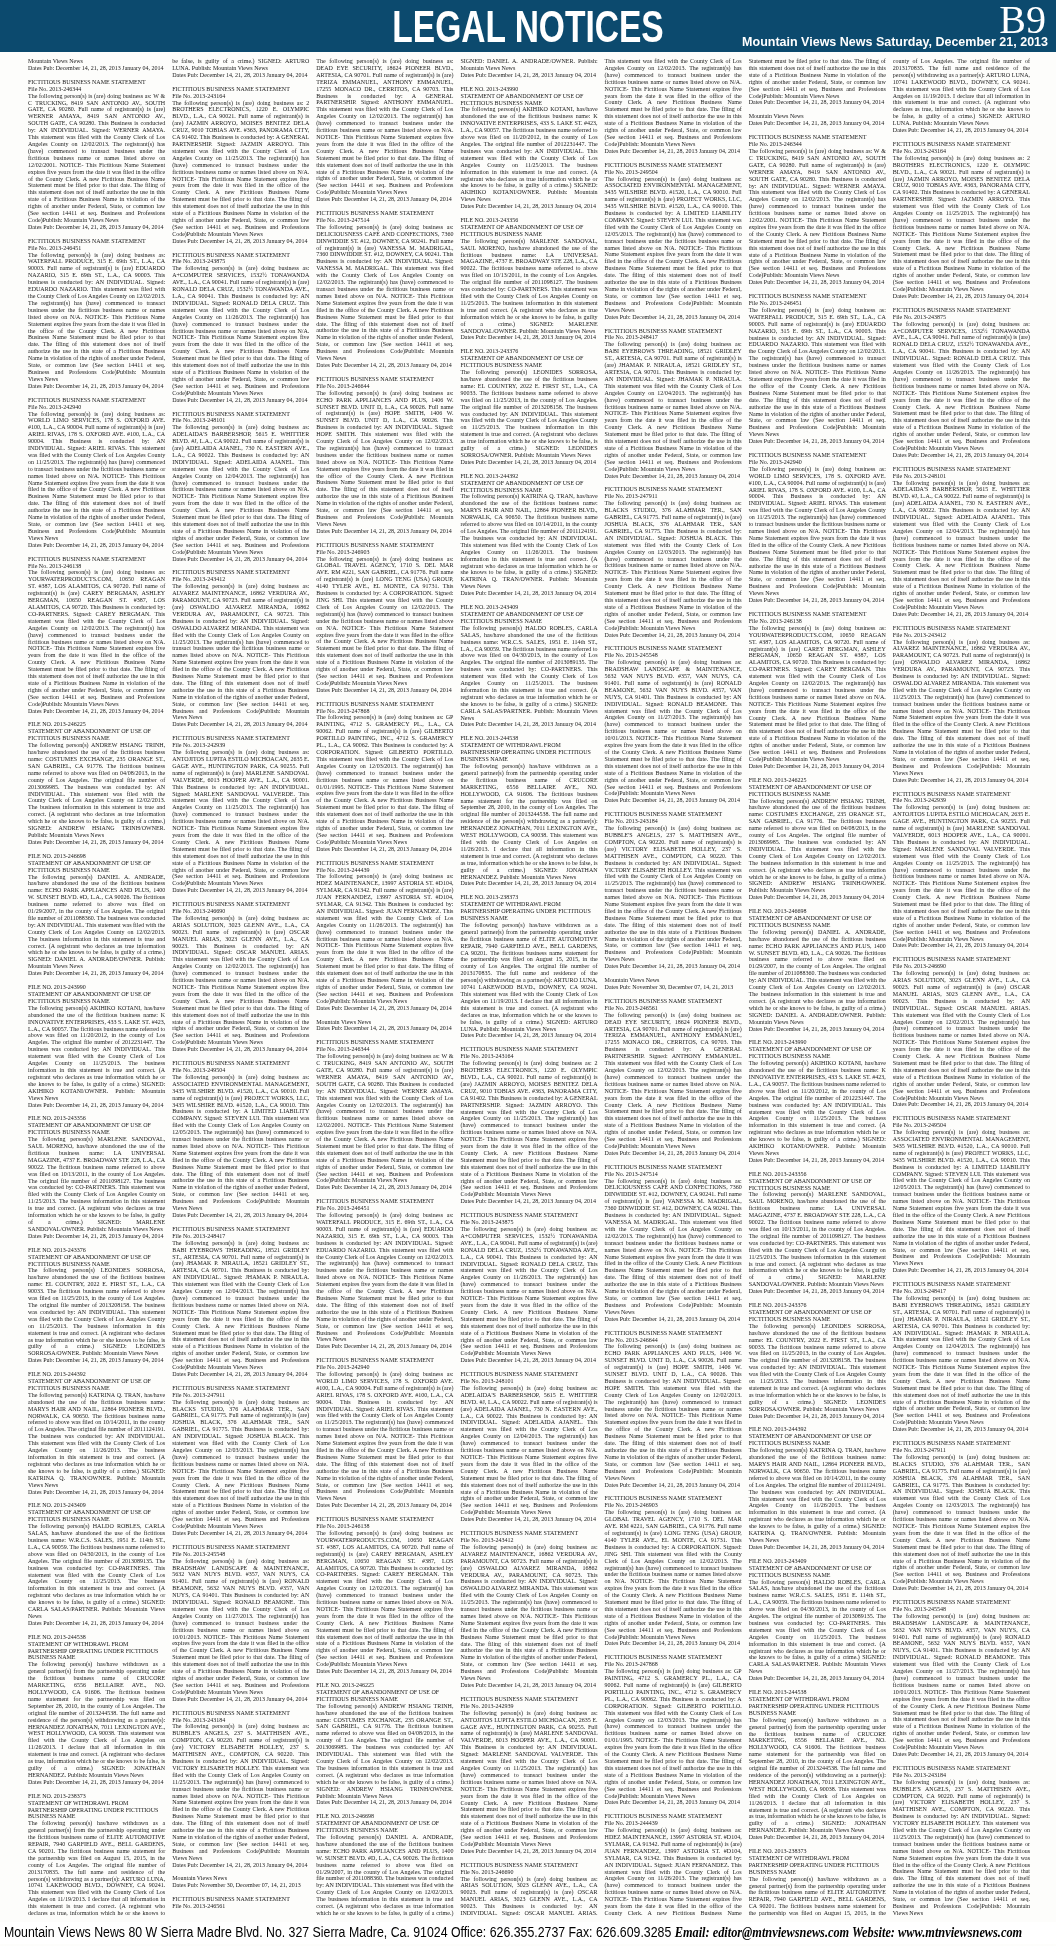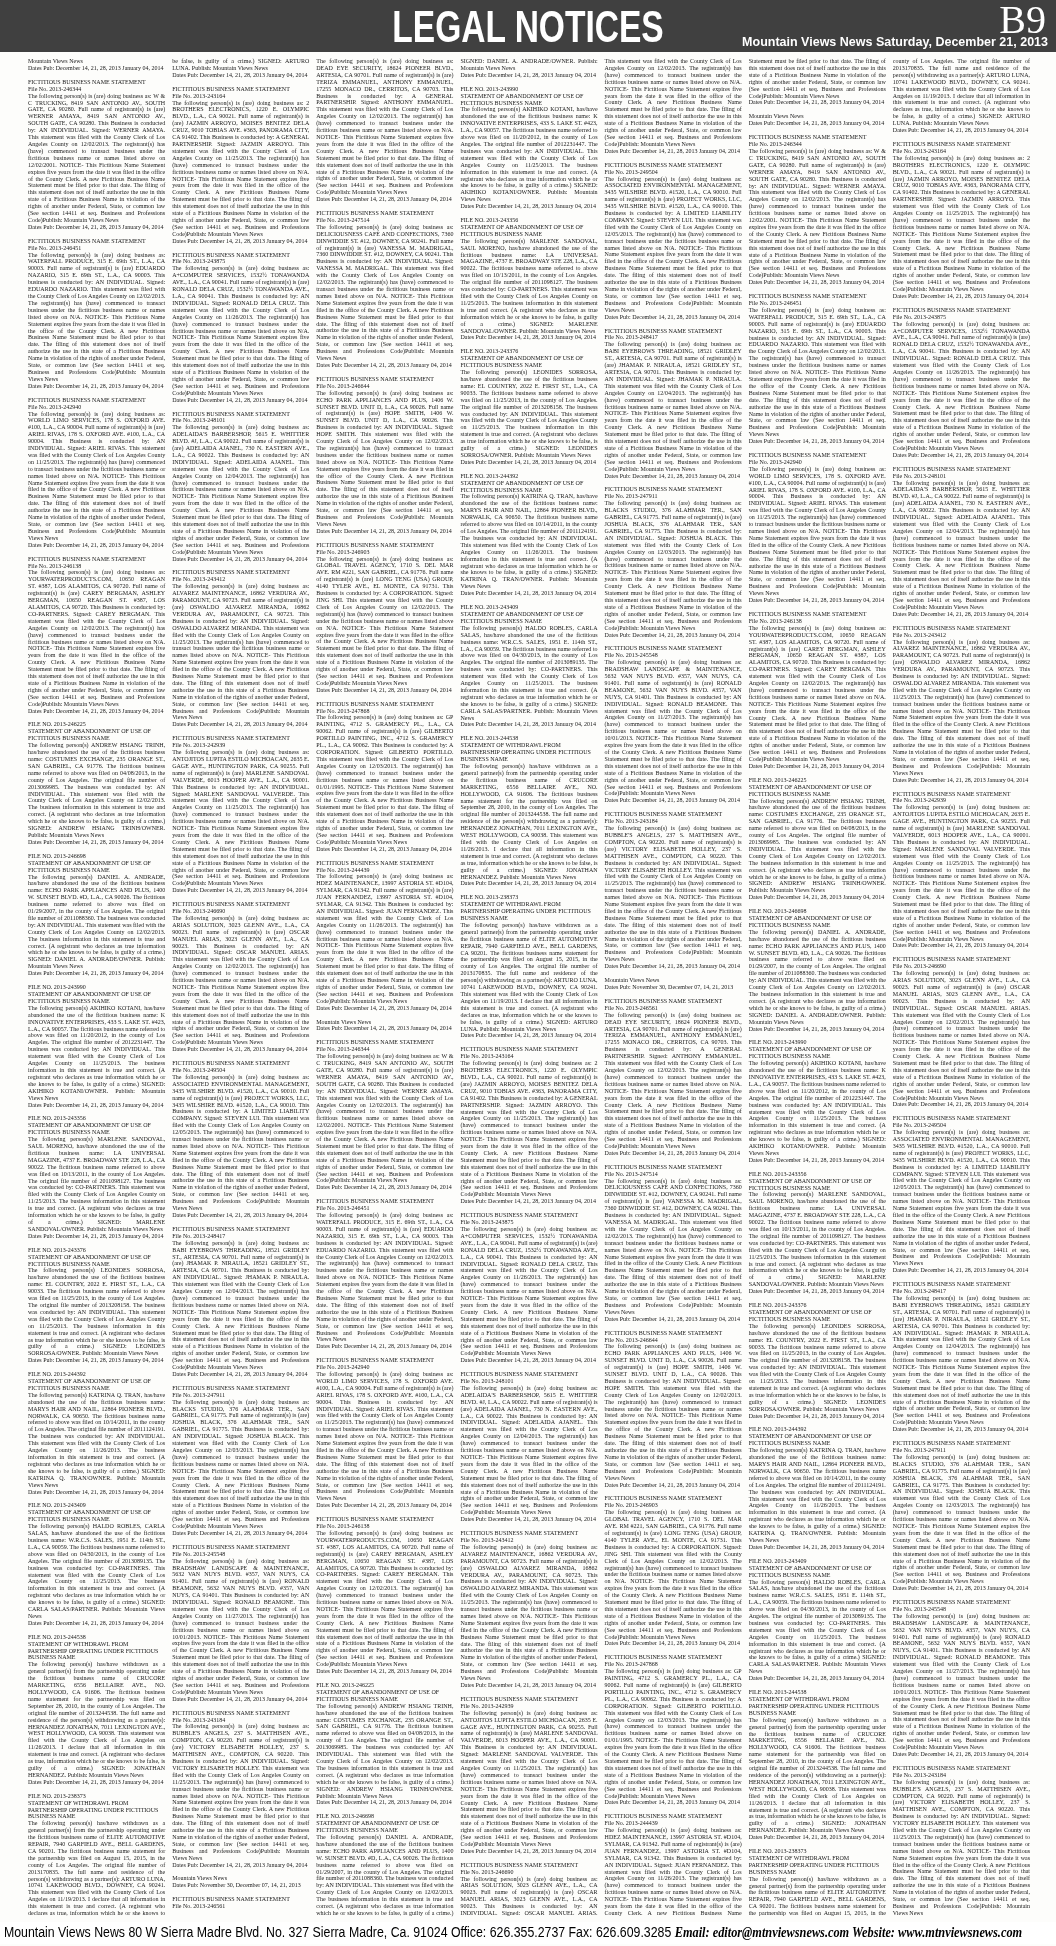--- a/index.html
+++ b/index.html
@@ -1,19 +1,19 @@
 <!DOCTYPE html>
 <html><head>
 <meta charset="utf-8">
 <style>
   html,body{margin:0;padding:0;background:#e9e7e2;}
   #page{position:relative;width:1056px;height:1946px;background:#fdfdfb;overflow:hidden;
         font-family:"Liberation Serif",serif;color:#1a1a1a;}
   
-  #masthead{position:absolute;left:0;top:0;width:1056px;height:52px;background:#404040;}
+  #masthead{position:absolute;left:0;top:0;width:1056px;height:52px;background:#0c4a6e;}
   #masthead .title{position:absolute;left:0;top:1px;width:1056px;text-align:center;
         color:#fff;font-family:"Liberation Sans",sans-serif;font-weight:bold;font-size:43px;
         letter-spacing:0px;line-height:50px;}
   #masthead .title span{display:inline-block;transform:scaleX(.78) scaleY(1.05);}
   #masthead .pageno{position:absolute;right:10px;top:-4px;color:#fff;
         font-family:"Liberation Serif",serif;font-size:40px;font-weight:normal;}
   #masthead .dateline{position:absolute;right:8px;bottom:3px;color:#fff;
         font-family:"Liberation Sans",sans-serif;font-weight:bold;font-size:12.5px;padding-left:44px;}
   
   #flow{position:absolute;left:28px;top:58px;width:1002px;height:1862px;overflow:hidden;

